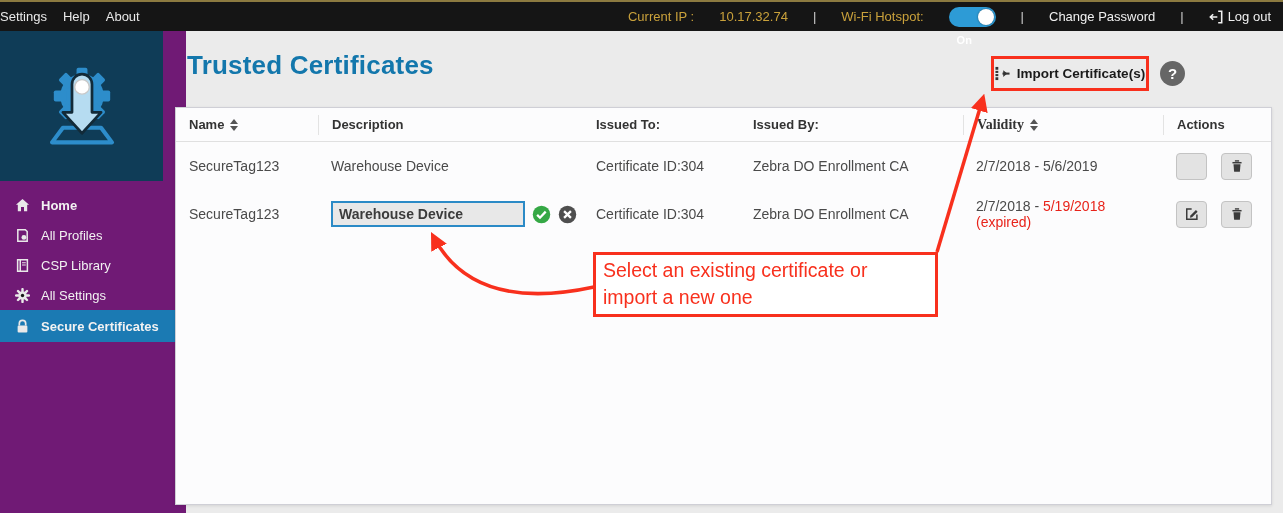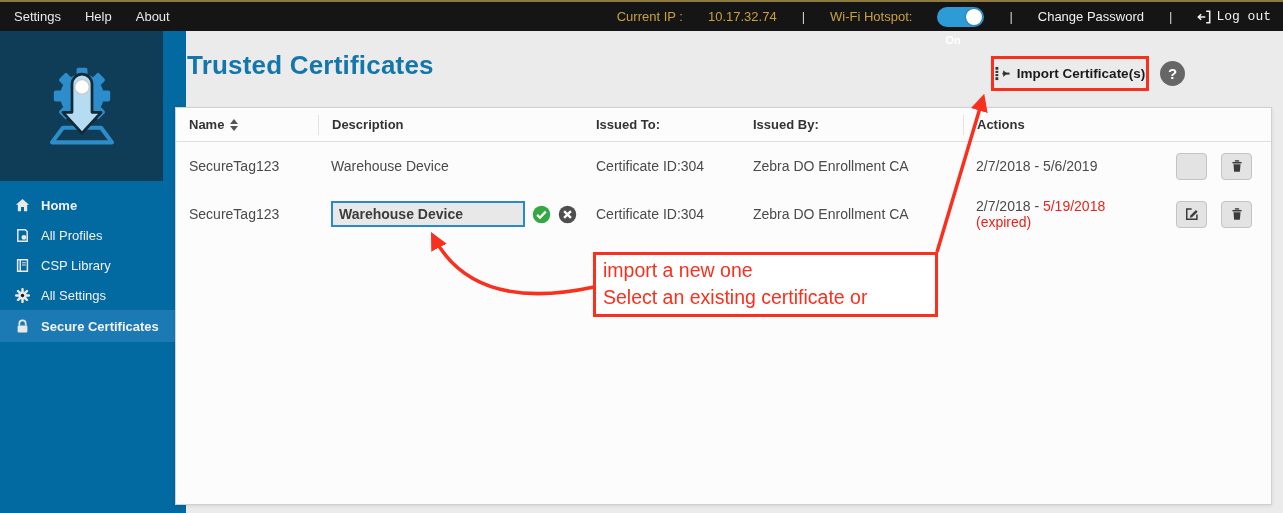--- a/index.html
+++ b/index.html
@@ -3,35 +3,35 @@
 <meta charset="utf-8">
 <style>
   * { margin:0; padding:0; box-sizing:border-box; }
   html,body { background:#d8d8d8; }
   body { font-family:"Liberation Sans", sans-serif; }
   .screen { position:relative; width:1283px; height:513px; overflow:hidden; background:#ebebeb; }
 
   
   .topbar { position:absolute; left:0; top:0; width:1283px; height:31px;
     background:#151515; border-top:2px solid #8c7a40; display:flex; align-items:center; }
-  .topbar-menu { display:flex; gap:24px; padding-left:14px; }
+  .topbar-menu { display:flex; gap:16px; }
   .topbar-menu span { color:#e8e8e8; font-size:13px; cursor:pointer; }
   .topbar-right { position:absolute; right:12px; top:0; height:29px; display:flex; align-items:center; gap:25px; }
   .gold { color:var(--gold); font-size:13px; }
   .white-link { color:#f0f0f0; font-size:13px; }
   .bar-sep { color:#cfcfcf; font-size:13px; }
   .toggle { width:47px; height:20px; border-radius:10px; background:#2d9bd6; position:relative; cursor:pointer; }
   .toggle .on-label { position:absolute; left:8px; top:3px; font-size:11px; color:#fff; font-weight:bold;margin-top:24px; }
   .toggle .knob { position:absolute; right:2px; top:2px; width:16px; height:16px; border-radius:50%;
     background:#fff; box-shadow:0 0 2px rgba(0,0,0,.5); }
-  .logout-wrap { display:flex; align-items:center; gap:5px; cursor:pointer;font-family:Liberation Mono, monospace; }
+  .logout-wrap { display:flex; align-items:center; gap:5px; cursor:pointer; }
   .logout-wrap svg { width:14px; height:14px; }
 
   
-  .sidebar { position:absolute; left:0; top:31px; width:186px; height:482px; background:#0369a1; }
+  .sidebar { position:absolute; left:0; top:31px; width:186px; height:482px; background:#701a75; }
   .logo-panel { width:163px; height:150px; background:#0f3c57; display:flex; align-items:center; justify-content:center; }
   .side-menu { margin-top:9px; }
   .side-item { height:30px; display:flex; align-items:center; gap:10px; padding-left:14px;
     color:#f2f2f2; font-size:13px; cursor:pointer; }
   .side-item.bold { font-weight:bold; }
   .side-item.selected { background:var(--selblue); font-weight:bold; height:32px; }
   .side-icon { width:17px; display:flex; justify-content:center; color:#e9e9e9; }
   .side-icon svg { width:15px; height:15px; }
 
   
@@ -276,20 +276,27 @@
   <div class="cell c2">
     <span class="h-label">Issued To:</span>
 
   </div>
 
   <div class="cell c3">
     <span class="h-label">Issued By:</span>
 
   </div>
 
+  <div class="cell c4">
+    <span class="h-label">Validity</span>
+    <span class="sort">
+            <i class="up"></i>
+            <i class="dn"></i>
+          </span>
+  </div>
 
   <div class="cell c5">
     <span class="h-label">Actions</span>
 
   </div>
 </div>
     <div class="tbody">
   <div class="trow">
     <div class="cell c0">
             <span>SecureTag123</span>
@@ -366,17 +373,17 @@
     <defs>
       <marker id="arrowhead" viewBox="0 0 10 10" refX="7.5" refY="5" markerWidth="5" markerHeight="5" orient="auto">
         <path d="M0 0 L10 5 L0 10 z" fill="#f8301d"></path>
       </marker>
     </defs>
     <line x1="937" y1="252" x2="983" y2="98" stroke="#f8301d" stroke-width="3.5" marker-end="url(#arrowhead)"></line>
     <path d="M594 287 C520 303 462 292 433 236" fill="none" stroke="#f8301d" stroke-width="3.5" marker-end="url(#arrowhead)"></path>
   </svg>
 
   <div class="callout">
+    <div>Select an existing certificate or</div>
     <div>import a new one</div>
-    <div>Select an existing certificate or</div>
   </div>
 
 </div>
 
 </body></html>

